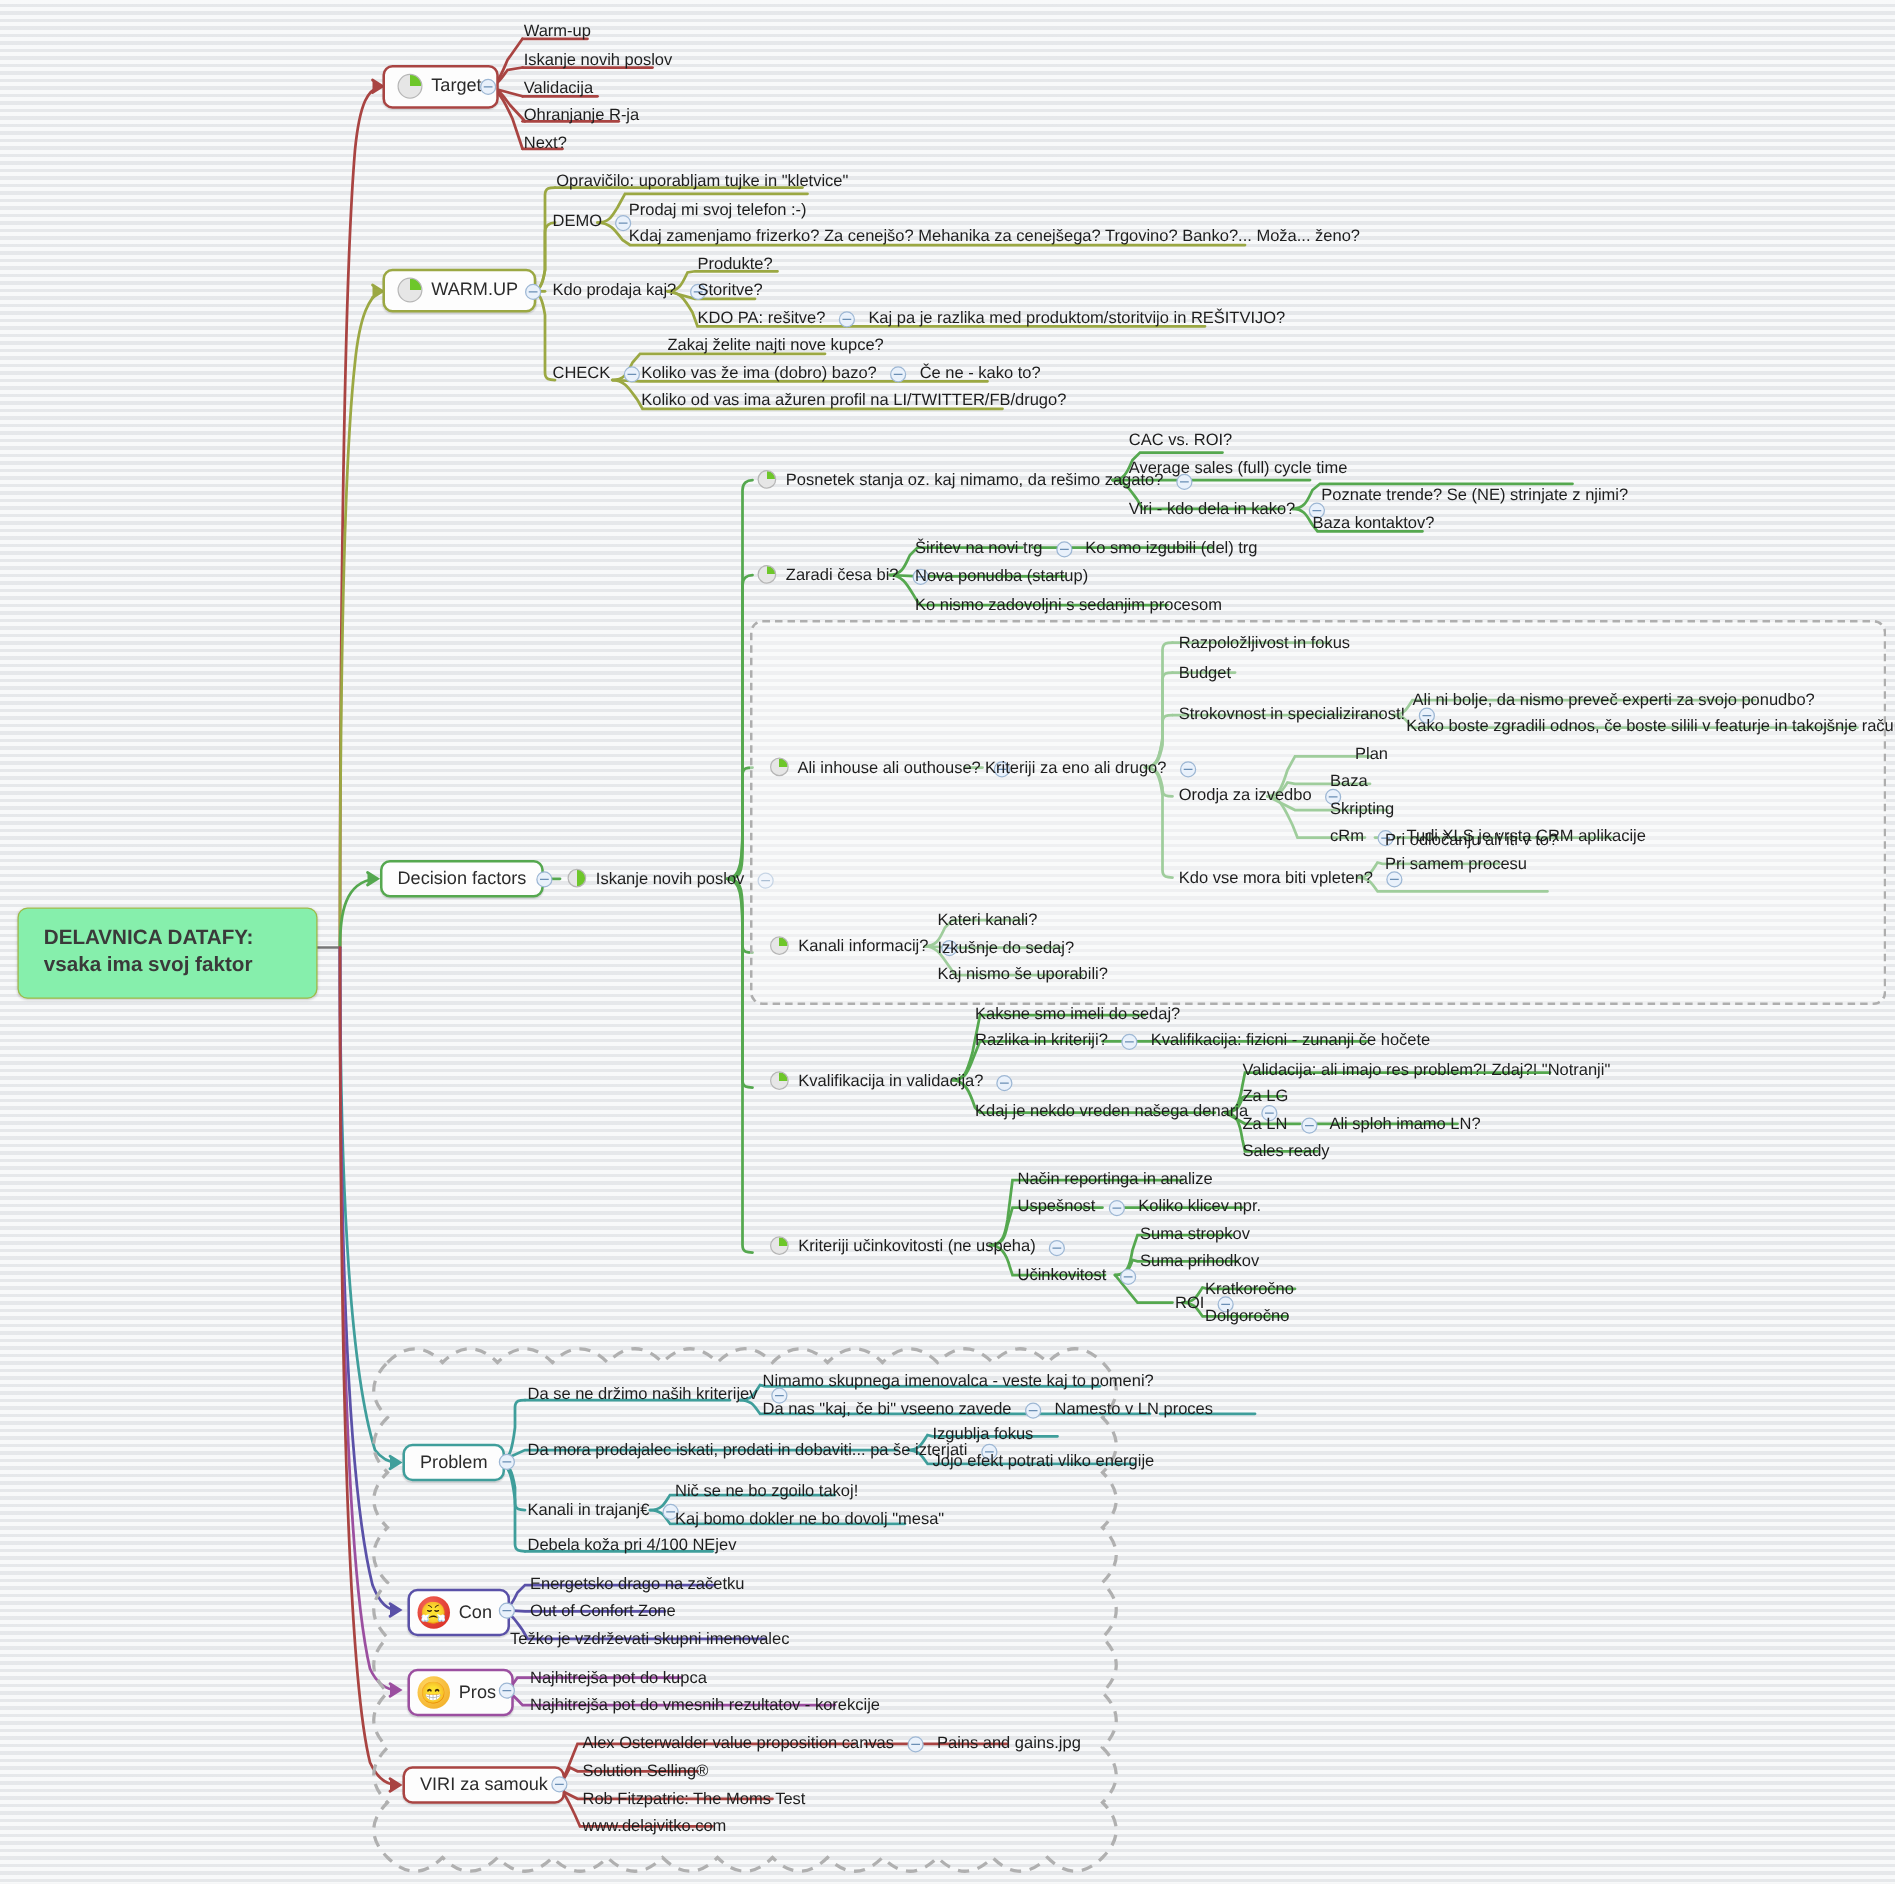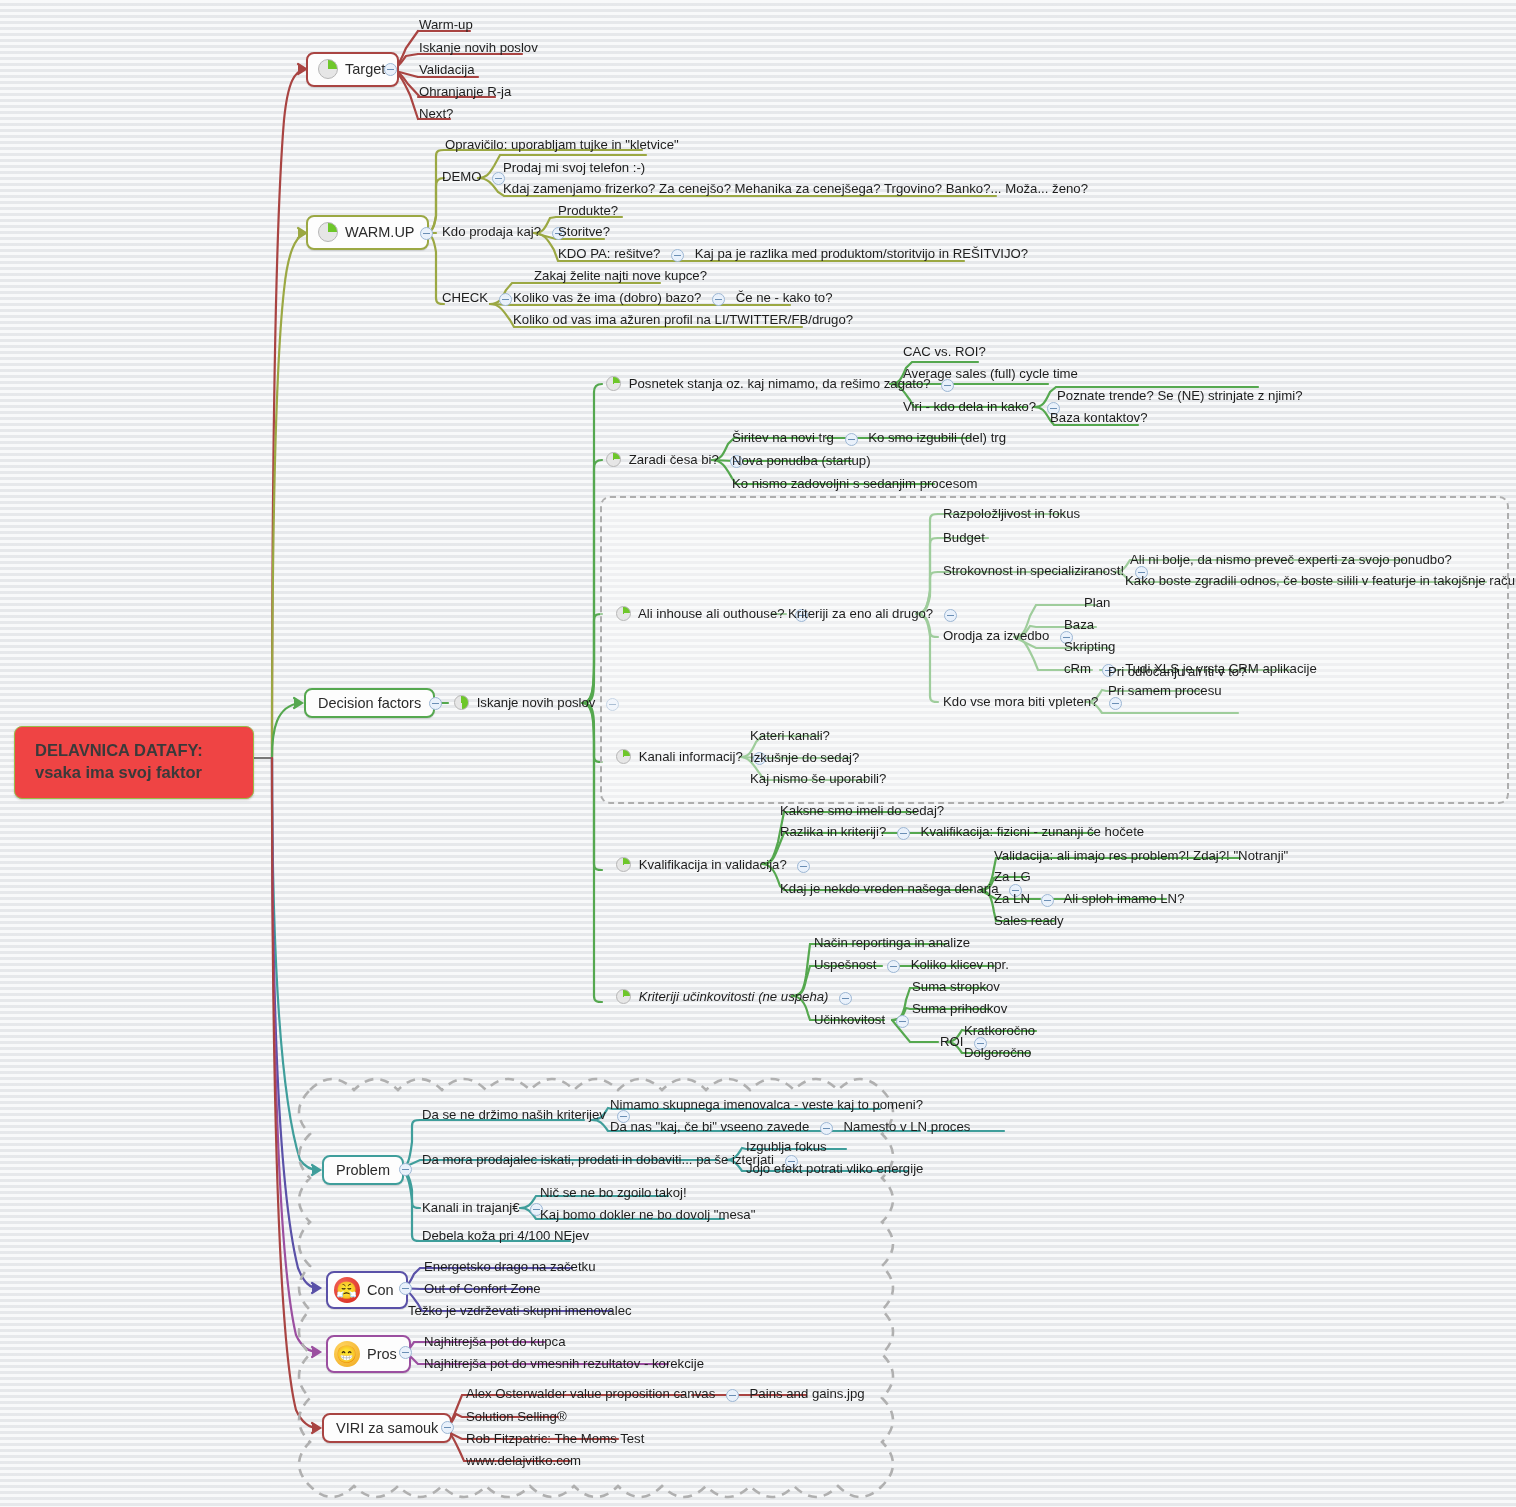--- a/index.html
+++ b/index.html
@@ -13,21 +13,21 @@
     font-family:"Liberation Sans", sans-serif;
     -webkit-font-smoothing:antialiased;
   }
   #svg-layer{position:absolute;left:0;top:0;width:1516px;height:1507px;pointer-events:none;}
 
   
   .node{position:absolute;white-space:nowrap;box-sizing:border-box;}
 
   .root{
     left:14px;top:726px;width:240px;
-    background:#ef4444;border:1px solid #9bbb46;border-radius:8px;
+    background:#86efac;border:1px solid #9bbb46;border-radius:8px;
     padding:12px 16px 14px 20px;
     color:#3a3a3a;font-weight:bold;font-size:16.5px;line-height:1.35;
     box-shadow:0 1px 2px rgba(0,0,0,0.18);
   }
 
   .box{
     background:#fdfdfd;border-radius:8px;border:2px solid #999;
     padding:5px 12px 6px 10px;font-size:14.5px;color:#2b2b2b;
     display:flex;align-items:center;gap:7px;
     box-shadow:0 1px 1px rgba(0,0,0,0.12);
@@ -407,21 +407,21 @@
 </div>
 <div class="leaf" style="left:992px;top:848px;">Validacija: ali imajo res problem?! Zdaj?! "Notranji"</div>
 <div class="leaf" style="left:992px;top:869px;">Za LG</div>
 <div class="leaf" style="left:992px;top:891px;">
   <span>Za LN</span>
   <span class="badge inline"></span>
   <span>Ali sploh imamo LN?</span>
 </div>
 <div class="leaf" style="left:992px;top:913px;">Sales ready</div>
 
-<div class="leaf" style="left:614px;top:989px;font-style:italic;">
+<div class="leaf" style="left:614px;top:989px;">
   <span class="pie inline"></span>
   <span>Kriteriji učinkovitosti (ne uspeha)</span>
   <span class="badge inline"></span>
 </div>
 <div class="leaf" style="left:812px;top:935px;">Način reportinga in analize</div>
 <div class="leaf" style="left:812px;top:957px;">
   <span>Uspešnost</span>
   <span class="badge inline"></span>
   <span>Koliko klicev npr.</span>
 </div>

